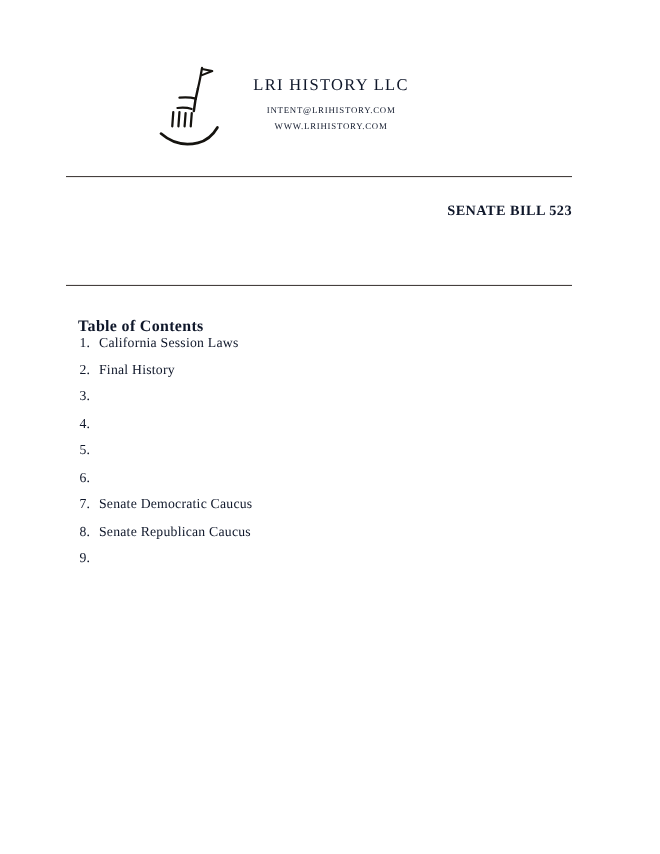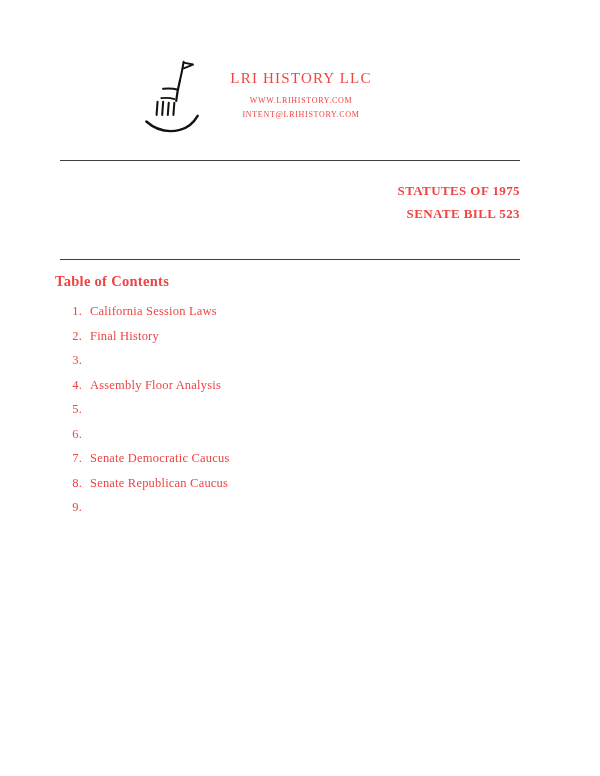--- a/index.html
+++ b/index.html
@@ -6,21 +6,21 @@
     margin: 0;
     padding: 0;
     background: #ffffff;
   }
   .page {
     position: relative;
     width: 600px;
     height: 588px;
     background: #ffffff;
     font-family: "Liberation Serif", "DejaVu Serif", serif;
-    color: #ef4444;
+    color: #0f172a;
     overflow: hidden;
   }
 
   
   .logo {
     position: absolute;
     top: 58px;
     left: 140px;
     width: 78px;
     height: 84px;
@@ -73,21 +73,21 @@
   }
 
   
   .toc-title {
     position: absolute;
     top: 273px;
     left: 55px;
     font-size: 14.5px;
     font-weight: bold;
     letter-spacing: 0.3px;
-    margin: 0;
+    margin: 16px;
   }
   .toc-list {
     position: absolute;
     top: 304px;
     left: 66px;
     margin: 0;
     padding: 0;
     list-style: none;
   }
   .toc-item {
@@ -123,28 +123,27 @@
       <path d="M23 47 l-1 14" stroke-width="2.2"></path>
       <path d="M29 48 l-1 13" stroke-width="2.2"></path>
       <path d="M35 48 l-1 13" stroke-width="2.2"></path>
 
       <path d="M5 68 q16 14 36 9 q12 -3 19 -15" stroke-width="2.6"></path>
     </svg>
   </div>
 
   <div class="lh-text">
     <div class="company">LRI HISTORY LLC</div>
+    <div class="contact">INTENT@LRIHISTORY.COM</div>
     <div class="contact">WWW.LRIHISTORY.COM</div>
-    <div class="contact">INTENT@LRIHISTORY.COM</div>
   </div>
 
   <hr class="rule rule-1">
 
   <div class="reference">
-    <div>STATUTES OF 1975</div>
     <div>SENATE BILL 523</div>
   </div>
 
   <hr class="rule rule-2">
 
   <h2 class="toc-title">Table of Contents</h2>
 
   <ol class="toc-list">
     <li class="toc-item">
       <span class="toc-num">1.</span>
@@ -152,21 +151,20 @@
     </li>
     <li class="toc-item">
       <span class="toc-num">2.</span>
       <span class="toc-label">Final History</span>
     </li>
     <li class="toc-item">
       <span class="toc-num">3.</span>
     </li>
     <li class="toc-item">
       <span class="toc-num">4.</span>
-      <span class="toc-label">Assembly Floor Analysis</span>
     </li>
     <li class="toc-item">
       <span class="toc-num">5.</span>
     </li>
     <li class="toc-item">
       <span class="toc-num">6.</span>
     </li>
     <li class="toc-item">
       <span class="toc-num">7.</span>
       <span class="toc-label">Senate Democratic Caucus</span>

